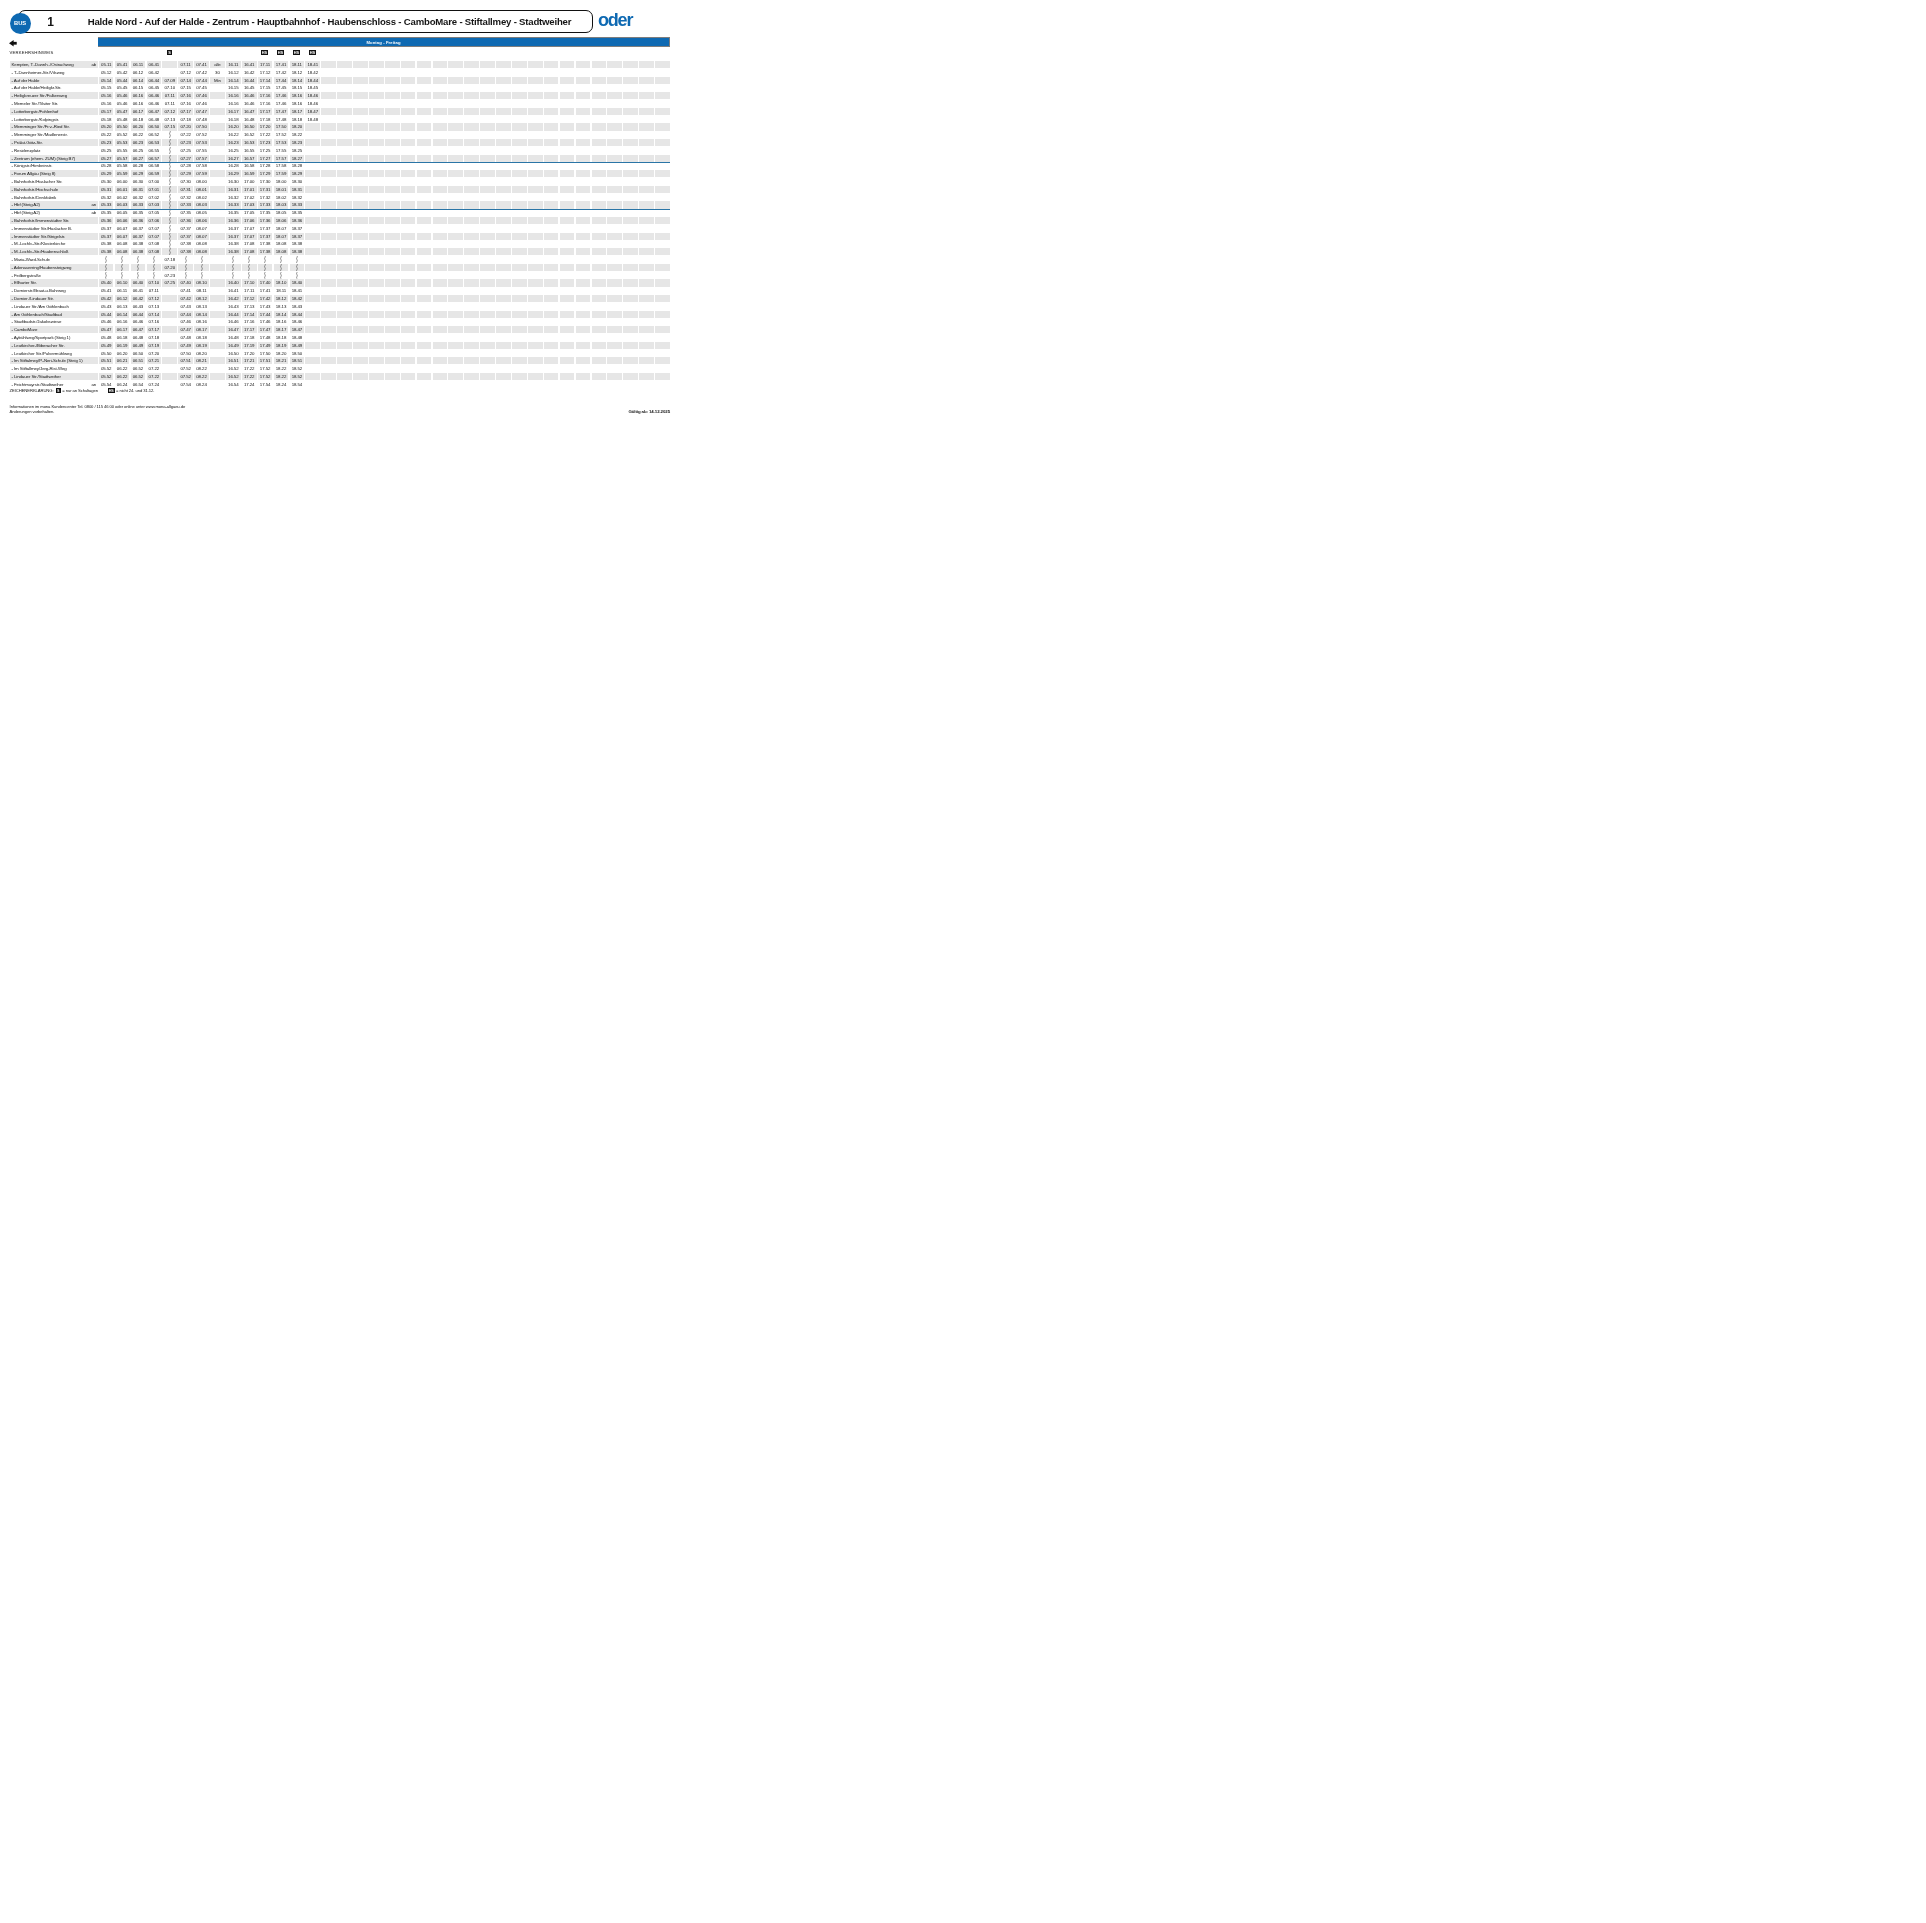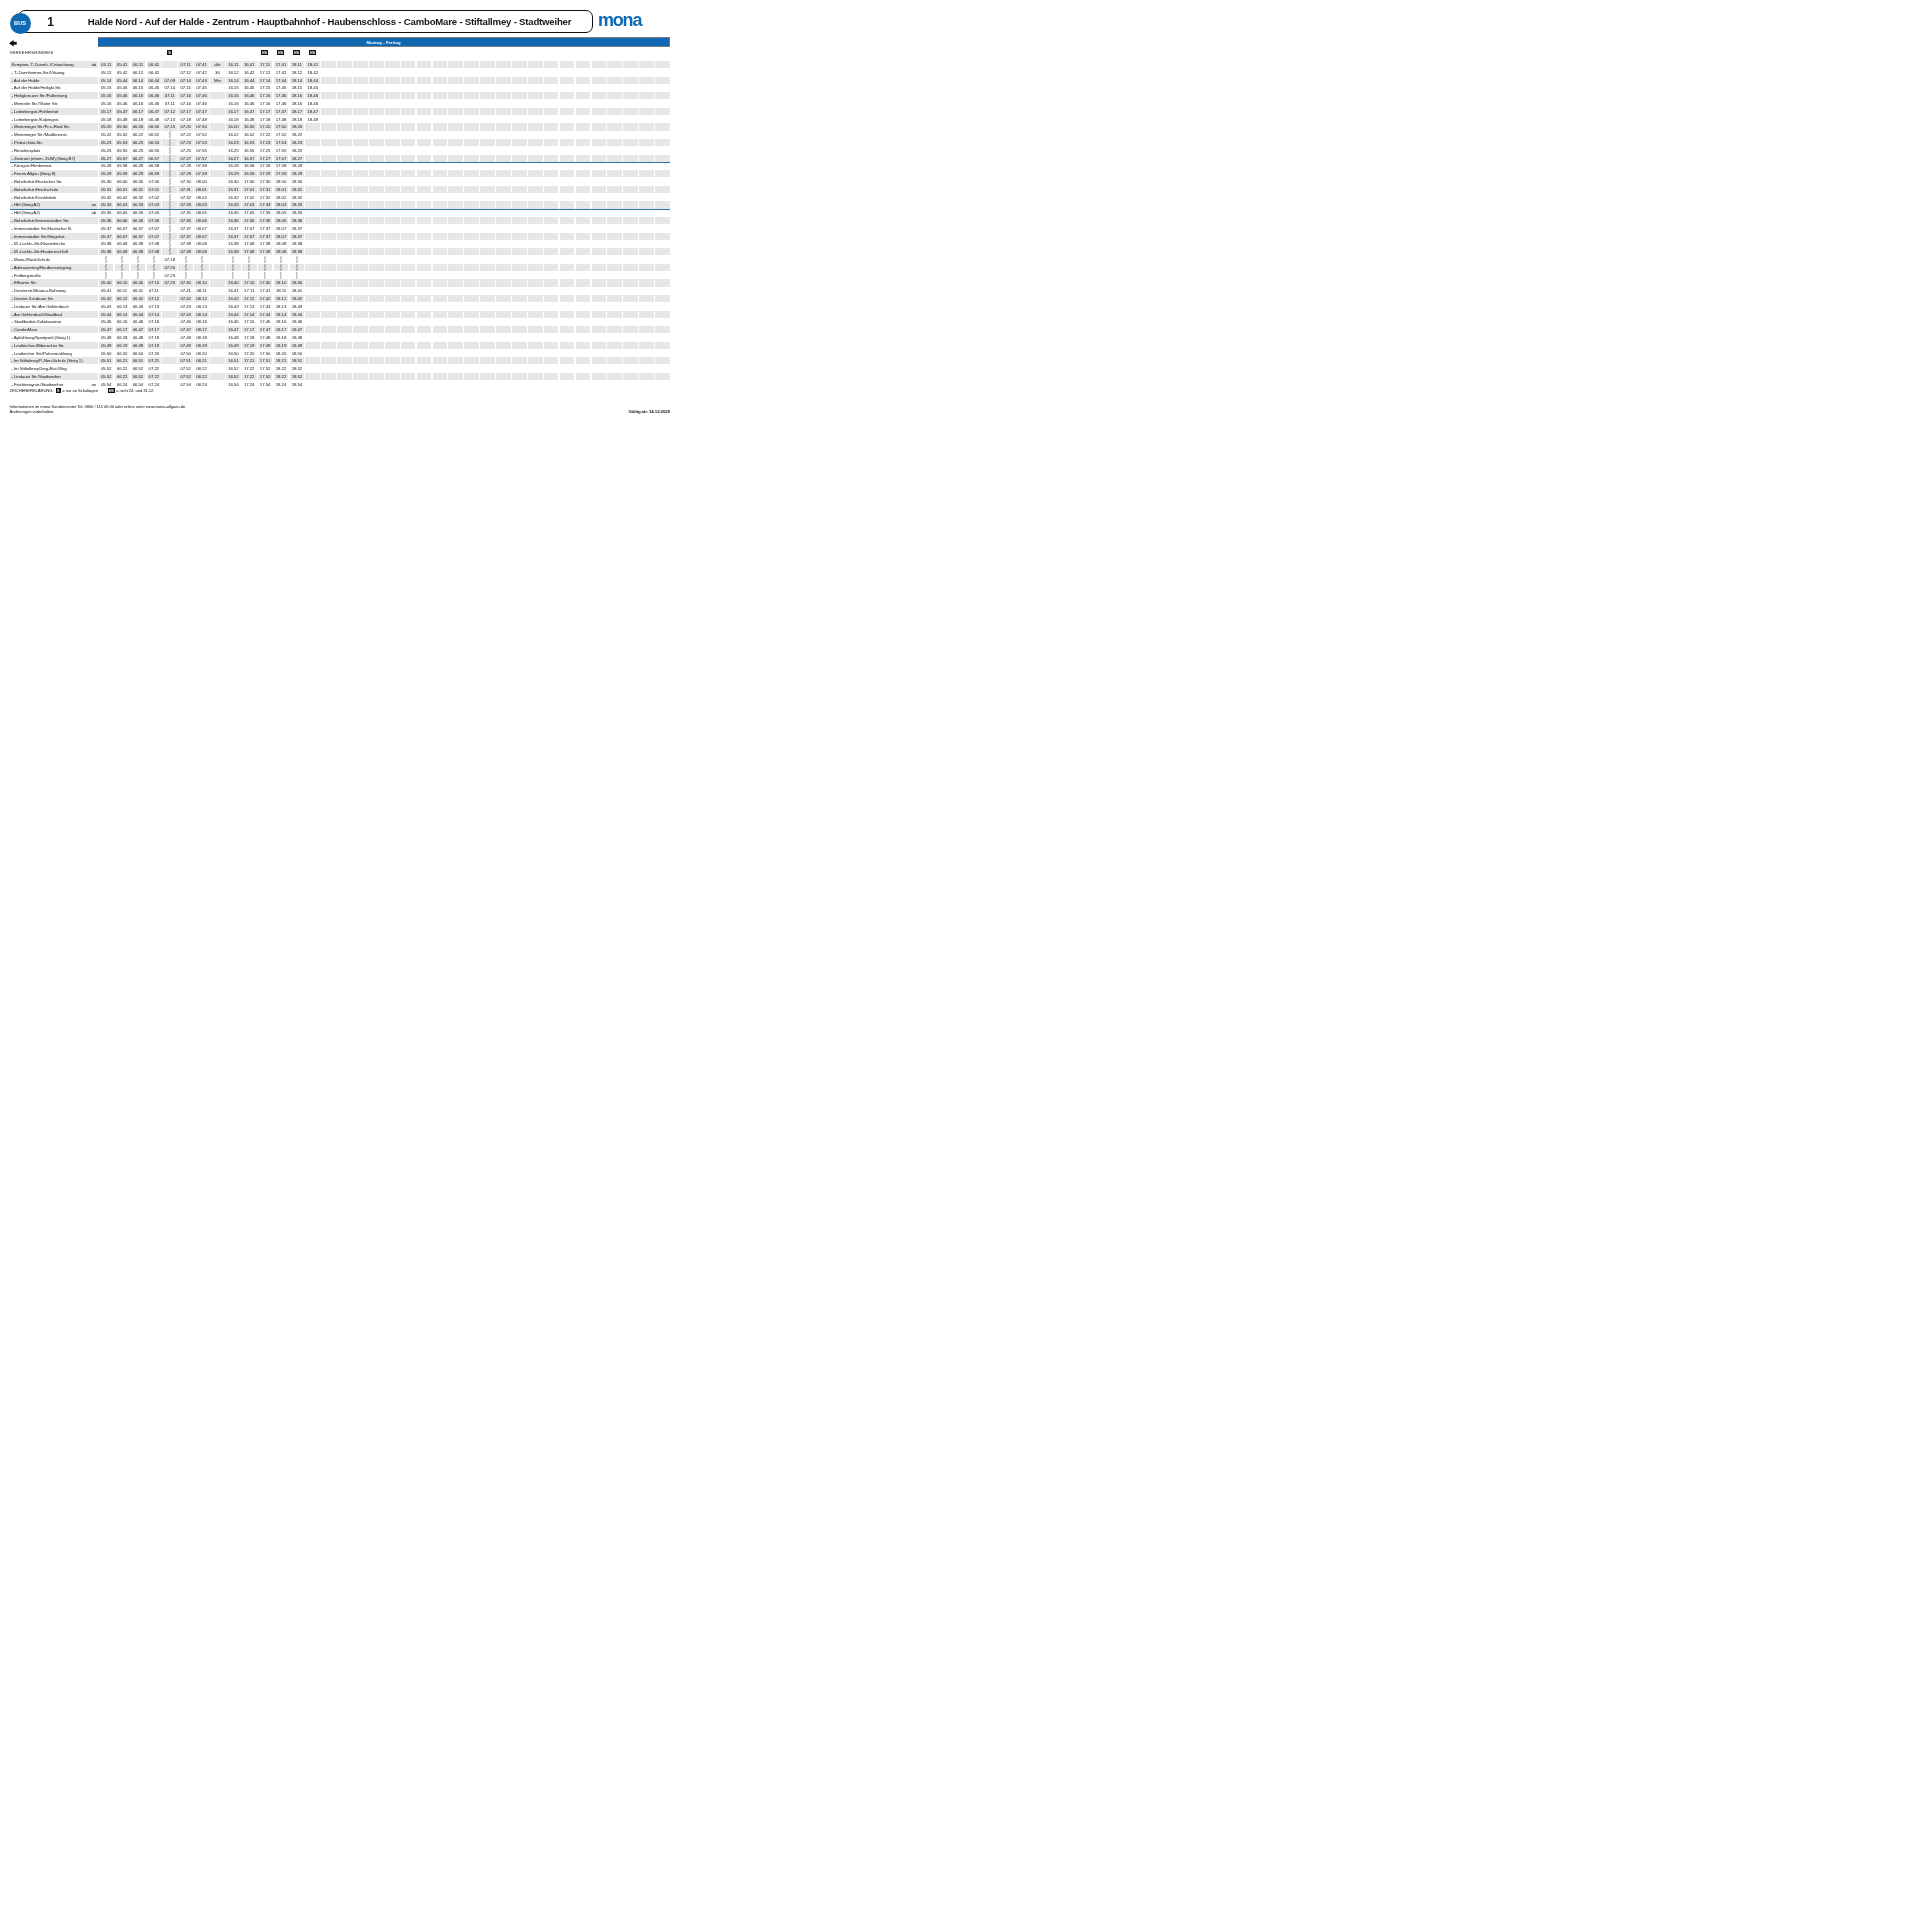--- a/index.html
+++ b/index.html
@@ -82,21 +82,21 @@
 <body>
 
 <div class="page">
 
   <div class="header-box"></div>
   <div class="bus-circle">
     <span>BUS</span>
   </div>
   <div class="route-num">1</div>
   <div class="route-title">Halde Nord - Auf der Halde -  Zentrum - Hauptbahnhof - Haubenschloss - CamboMare - Stiftallmey - Stadtweiher</div>
-  <div class="mona-logo">mona</div>
+  <div class="mona-logo">oder</div>
 
   <div class="arrow-wrap">
     <svg width="8.5" height="8.5" viewBox="0 0 22 22">
       <polygon points="0,11 12,2.5 12,19.5" fill="#111"></polygon>
       <rect x="10" y="7.4" width="10" height="7.2" fill="#111"></rect>
     </svg>
   </div>
 
   <div class="day-bar">
     <span>Montag - Freitag</span>

